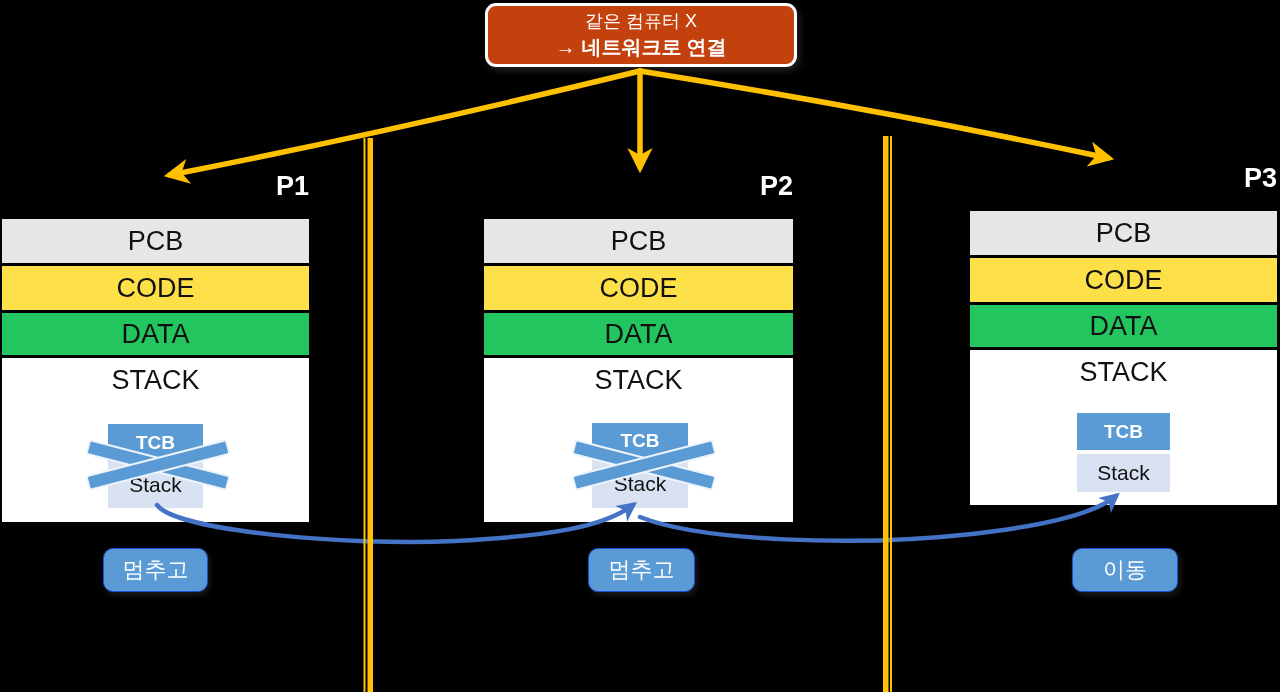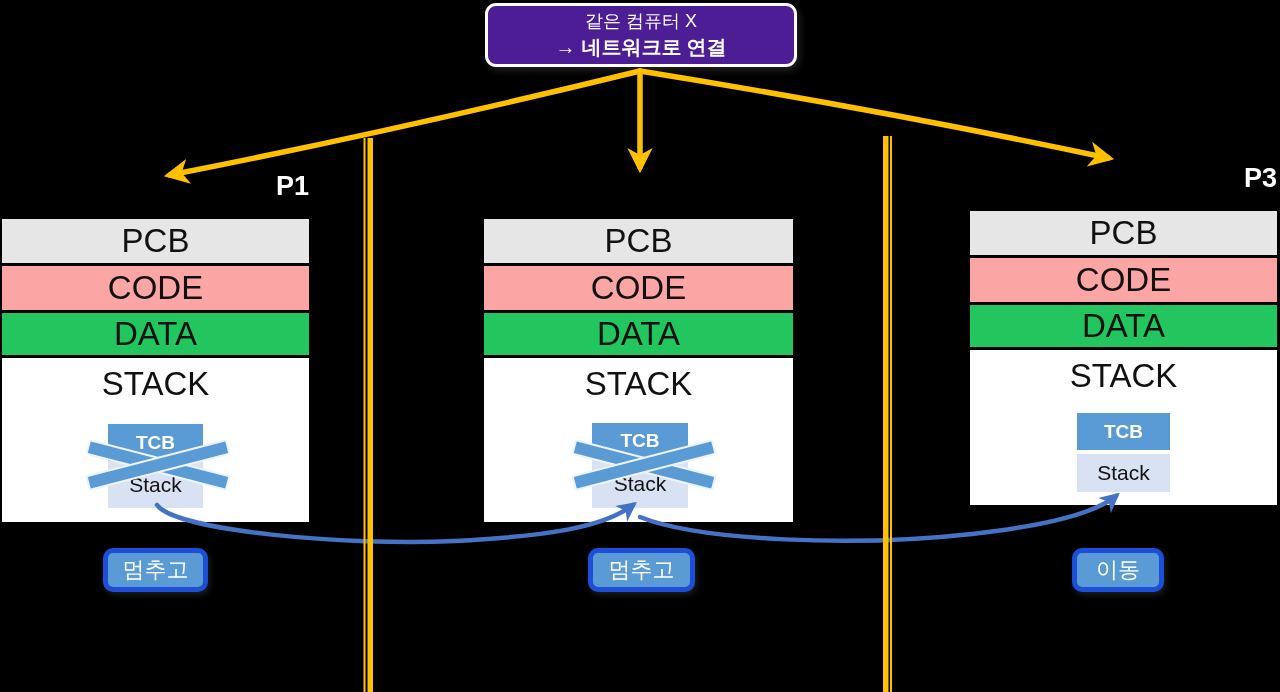--- a/index.html
+++ b/index.html
@@ -1,42 +1,42 @@
 <!DOCTYPE html>
 <html><head>
 <meta charset="utf-8">
 <style>
   html,body{margin:0;padding:0;background:#000;}
   .canvas{position:relative;width:1280px;height:692px;background:#000;overflow:hidden;
           font-family:"Liberation Sans",sans-serif;}
 
   
   .titlebox{position:absolute;left:485px;top:3px;width:312px;height:64px;box-sizing:border-box;
-            background:#4c1d95;border:3px solid #fff;border-radius:11px;
+            background:#c2410c;border:3px solid #fff;border-radius:11px;
             display:flex;flex-direction:column;align-items:center;justify-content:center;
             color:#fff;text-align:center;line-height:1.35;
             box-shadow:3px 4px 7px rgba(90,90,90,.35);}
   .titlebox .t1{font-size:18px;}
   .titlebox .t2{font-size:20px;}
   .titlebox .t2 .arr{font-weight:400;margin-right:6px;}
   .titlebox .t2 .b{font-weight:700;font-family:Liberation Serif, serif;}
 
   
   .proc{position:absolute;}
   #p1{left:2px;top:219px;width:307px;height:303px;}
   #p2{left:484px;top:219px;width:309px;height:303px;}
   #p3{left:970px;top:211px;width:307px;height:268px;}
 
   .proc-label{position:absolute;top:-48px;left:0;width:100%;text-align:right;
               color:#fff;font-weight:700;font-size:27px;}
 
   .row{position:absolute;left:0;right:0;display:flex;justify-content:center;align-items:center;
-       font-size:33px;color:#111;box-sizing:border-box;}
+       font-size:27px;color:#111;box-sizing:border-box;}
   .r1{top:0;height:44px;background:#E7E6E6;}
-  .r2{top:47px;height:44px;background:#fca5a5;}
+  .r2{top:47px;height:44px;background:#fde047;}
   .r3{top:94px;height:42px;background:#22c55e;}
   .r4{top:139px;height:164px;background:#FFFFFF;align-items:flex-start;padding-top:7px;}
   #p3 .r4{height:155px;}
 
   .tcb{position:absolute;background:#5B9BD5;color:#fff;font-weight:700;font-size:19px;
        display:flex;align-items:center;justify-content:center;}
   .tstack{position:absolute;background:#D9E2F3;color:#111;font-size:21px;
        display:flex;align-items:center;justify-content:center;}
   #p1 .tcb{left:106px;top:205px;width:95px;height:37px;}
   #p1 .tstack{left:106px;top:242px;width:95px;height:47px;}
@@ -48,26 +48,26 @@
   
   .xbar{position:absolute;width:142px;height:12px;background:#5B9BD5;
         border:2px solid #edf3fb;border-radius:3px;}
   #p1 .xbar{left:83px;top:238px;}
   #p2 .xbar{left:87px;top:238px;}
   .xbar.a{transform:rotate(14.5deg);}
   .xbar.b{transform:rotate(-14.5deg);}
 
   
   .action{position:absolute;height:44px;box-sizing:border-box;background:#5B9BD5;
-          border:5px solid #1d4ed8;border-radius:10px;color:#fff;font-size:22px;
+          border:1px solid #1d4ed8;border-radius:10px;color:#fff;font-size:22px;
           display:flex;align-items:center;justify-content:center;
           box-shadow:2px 3px 6px rgba(80,80,80,.35);}
   #a1{left:103px;top:548px;width:105px;}
   #a2{left:588px;top:548px;width:107px;}
-  #a3{left:1072px;top:548px;width:92px;}
+  #a3{left:1072px;top:548px;width:106px;}
 
   
   .overlay{position:absolute;left:0;top:0;pointer-events:none;}
 </style>
 </head>
 <body>
 
 <div class="canvas">
 
   <div class="titlebox">
@@ -83,20 +83,21 @@
     <div class="row r2">CODE</div>
     <div class="row r3">DATA</div>
     <div class="row r4">STACK</div>
     <div class="tcb">TCB</div>
     <div class="tstack">Stack</div>
     <div class="xbar a"></div>
     <div class="xbar b"></div>
   </div>
 
   <div class="proc" id="p2">
+    <div class="proc-label">P2</div>
     <div class="row r1">PCB</div>
     <div class="row r2">CODE</div>
     <div class="row r3">DATA</div>
     <div class="row r4">STACK</div>
     <div class="tcb">TCB</div>
     <div class="tstack">Stack</div>
     <div class="xbar a"></div>
     <div class="xbar b"></div>
   </div>
 

